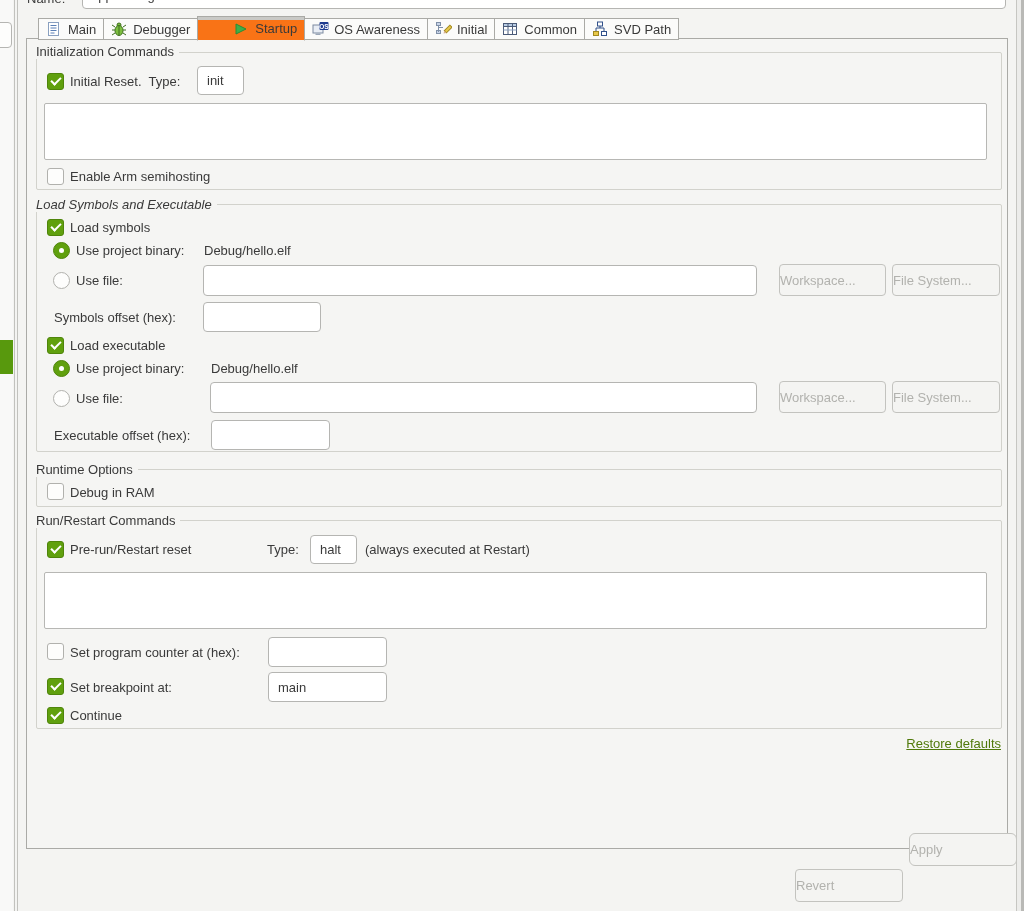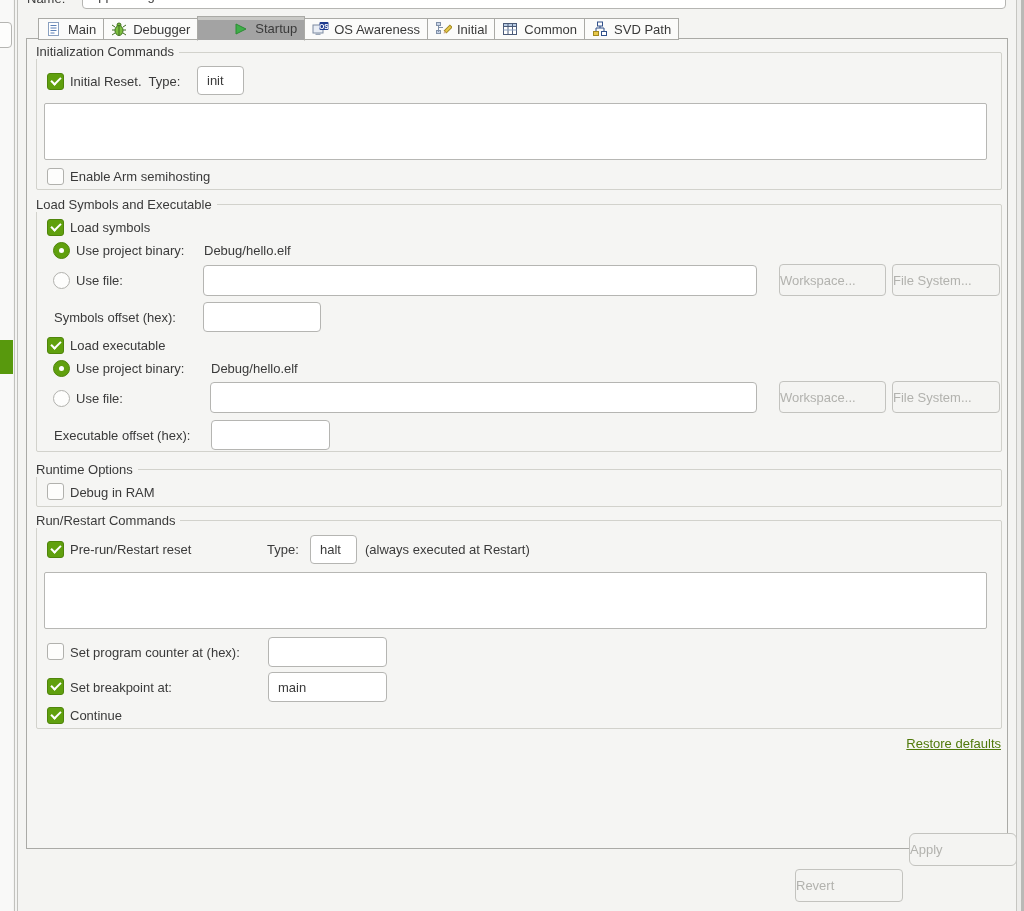--- a/index.html
+++ b/index.html
@@ -33,21 +33,21 @@
   .tabfolder { left:26px; top:38px; width:982px; height:811px; border:1px solid #aaaaa6; background:#f5f5f3; }
   .tabbar { left:38px; top:15px; height:25px; display:flex; align-items:flex-end; z-index:3; }
   .tab {
     position:relative; display:flex; align-items:center; gap:5px;
     height:22px; padding:0 7px; margin-left:-1px;
     background:#fbfbfa; border:1px solid #aaaaa6;
     cursor:default; white-space:nowrap;
   }
   .tab:first-child { margin-left:0; }
   .tab.selected {
-    height:25px; background:#a3a3a3; border-bottom:1px solid #f5f5f3;
+    height:25px; background:#f97316; border-bottom:1px solid #f5f5f3;
     z-index:4; margin-bottom:-1px;padding-left:35px;
   }
   .tab.selected::before { content:""; position:absolute; left:0; top:0; right:0; height:3px; background:#c9c9c6; }
   .tab .ticon { display:inline-flex; width:17px; height:16px; flex:none; }
 
   
   .frame { border:1px solid #d2d2cc; border-radius:2px; }
   .frame-label { background:#f5f5f3; padding-right:5px; z-index:2; }
 
   
@@ -180,21 +180,21 @@
 <span class="cb checked" style="left:47px; top:73px;"></span>
 <span class="lbl" style="left:70px; top:74px;">Initial Reset.  Type:</span>
 <input class="field" style="left: 197px; top: 66px; width: 47px; height: 29px;" value="init">
 
 <textarea class="tarea" style="left: 44px; top: 103px; width: 943px; height: 57px;"></textarea>
 
 <span class="cb" style="left:47px; top:168px;"></span>
 <span class="lbl" style="left:70px; top:169px;">Enable Arm semihosting</span>
 
 <div class="abs frame" style="left:36px; top:204px; width:966px; height:248px;"></div>
-<span class="lbl frame-label" style="left:36px; top:197px;">Load Symbols and Executable</span>
+<span class="lbl frame-label" style="left:36px; top:197px;font-style:italic;">Load Symbols and Executable</span>
 
 <span class="cb checked" style="left:47px; top:219px;"></span>
 <span class="lbl" style="left:70px; top:220px;">Load symbols</span>
 
 <span class="radio selected" style="left:53px; top:242px;"></span>
 <span class="lbl" style="left:76px; top:243px;">Use project binary:</span>
 <span class="val" style="left:204px; top:243px;">Debug/hello.elf</span>
 
 <span class="radio" style="left:53px; top:272px;"></span>
 <span class="lbl" style="left:76px; top:273px;">Use file:</span>

